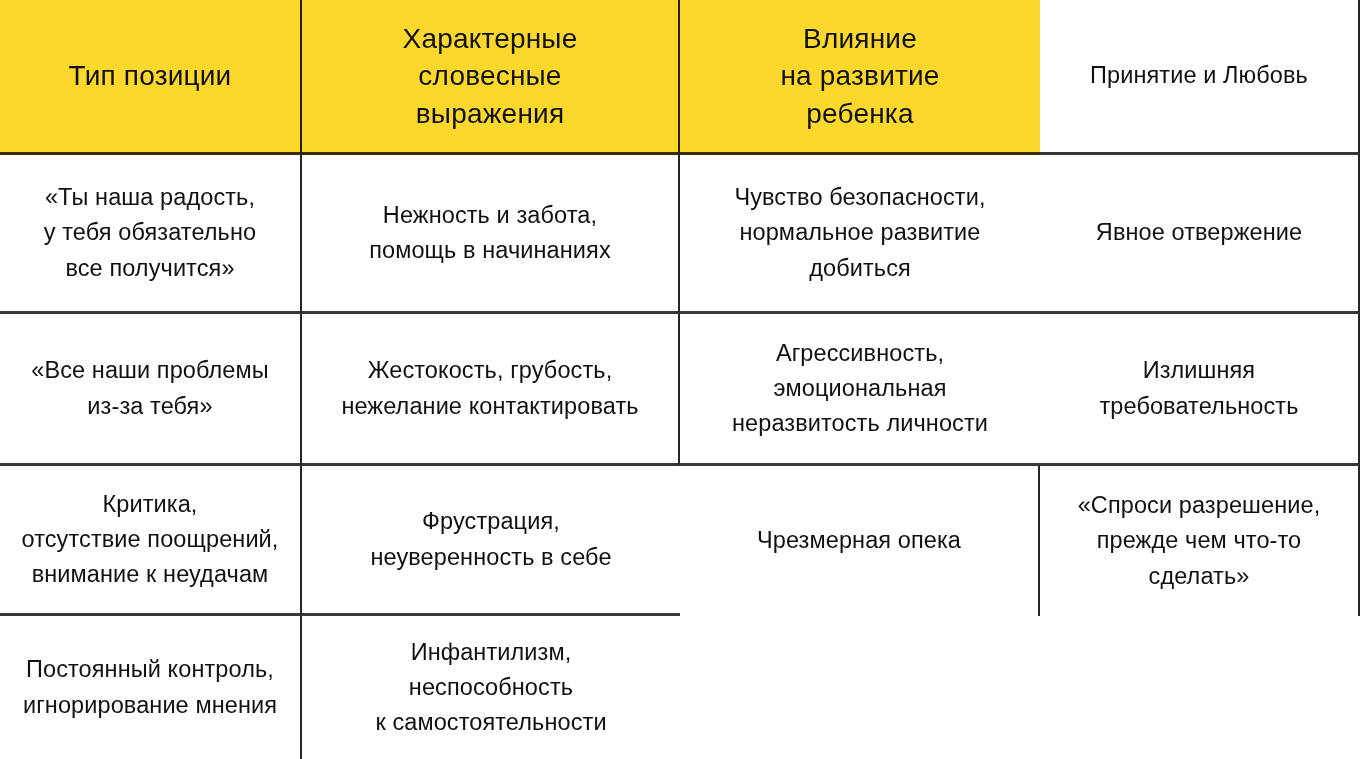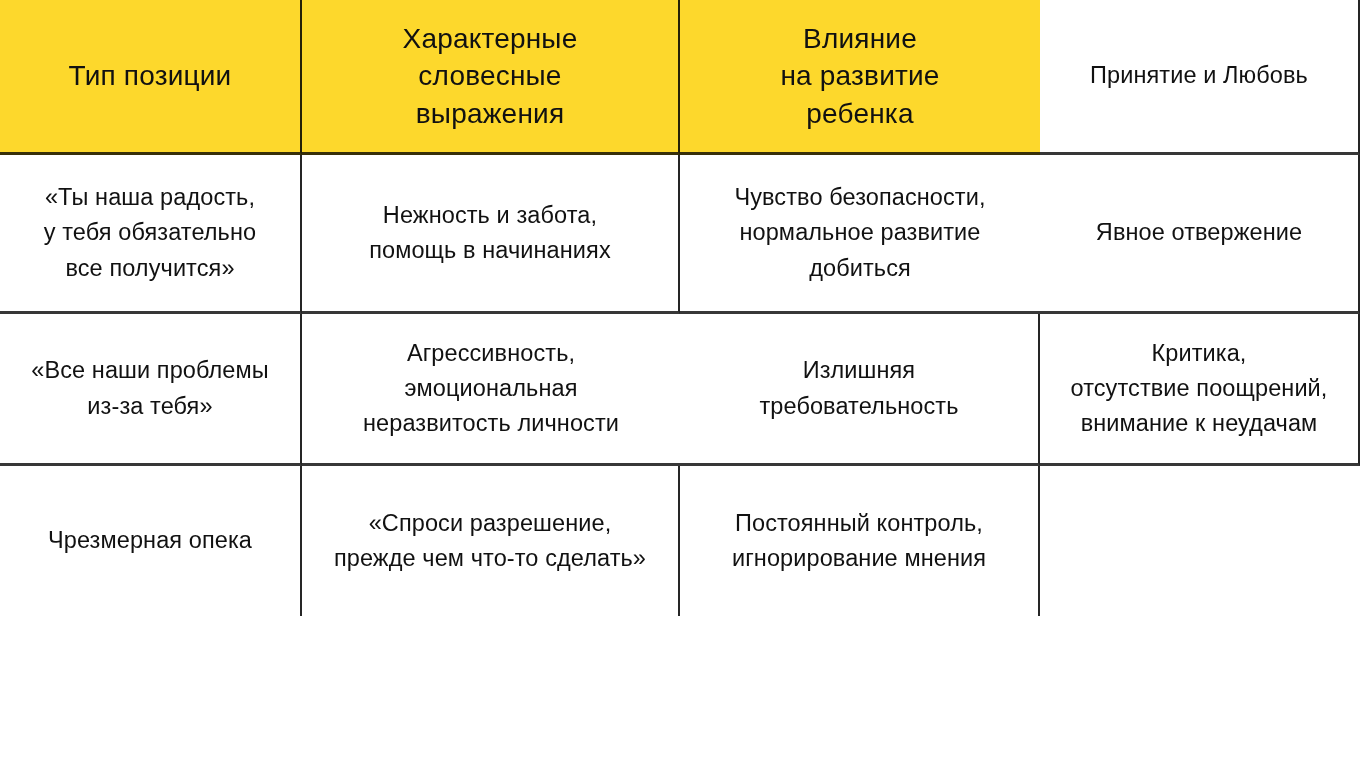--- a/index.html
+++ b/index.html
@@ -69,29 +69,36 @@
 все получится»</div>
   <div class="cell r1 c2">Нежность и забота,
 помощь в начинаниях</div>
   <div class="cell r1 c3">Чувство безопасности,
 нормальное развитие
 добиться</div>
 
   <div class="cell r2 c0">Явное отвержение</div>
   <div class="cell r2 c1">«Все наши проблемы
 из-за тебя»</div>
+  <div class="cell r2 c2">Жестокость, грубость,
+нежелание контактировать</div>
   <div class="cell r2 c3">Агрессивность,
 эмоциональная
 неразвитость личности</div>
 
   <div class="cell r3 c0">Излишняя
 требовательность</div>
   <div class="cell r3 c2">Критика,
 отсутствие поощрений,
 внимание к неудачам</div>
+  <div class="cell r3 c3">Фрустрация,
+неуверенность в себе</div>
 
   <div class="cell r4 c0">Чрезмерная опека</div>
   <div class="cell r4 c1">«Спроси разрешение,
 прежде чем что-то сделать»</div>
   <div class="cell r4 c2">Постоянный контроль,
 игнорирование мнения</div>
+  <div class="cell r4 c3">Инфантилизм,
+неспособность
+к самостоятельности</div>
 
 </div>
 
 </body></html>

